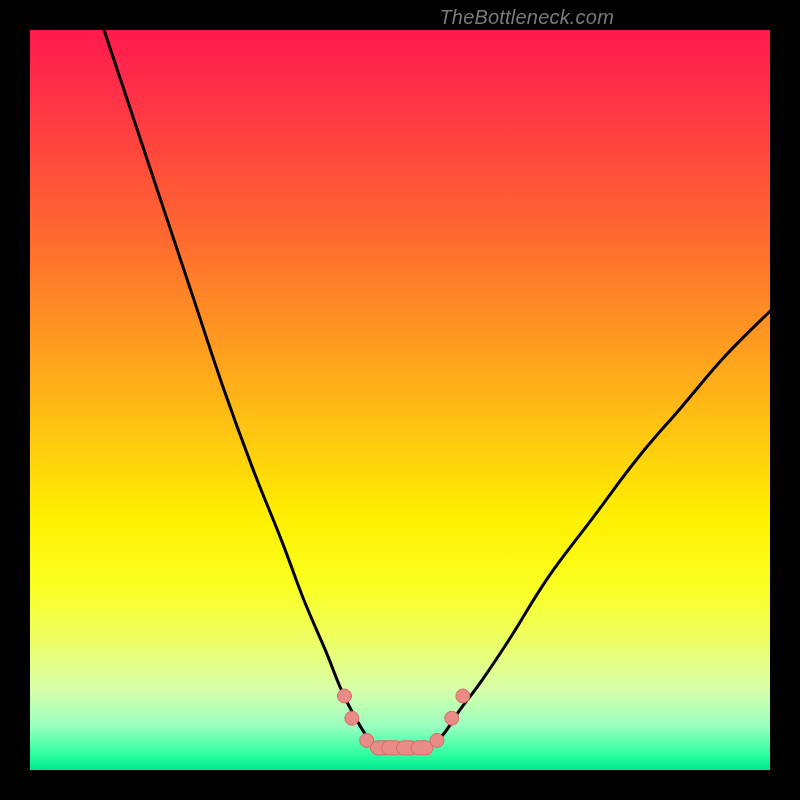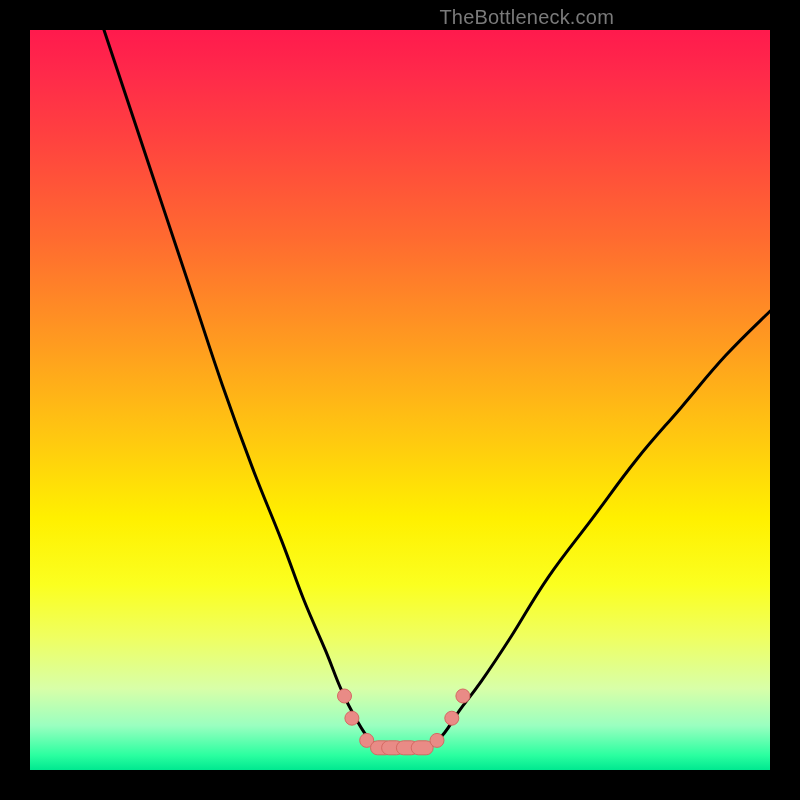--- a/index.html
+++ b/index.html
@@ -9,20 +9,21 @@
     height: 800px;
     background: #000;
     overflow: hidden;
     font-family: Arial, Helvetica, sans-serif;
   }
   #frame {
     position: relative;
     width: 644px;
     height: 800px;
     background: #000;
+    font-style: italic;
   }
   #plot-area {
     position: absolute;
     left: 30px;
     top: 30px;
     width: 740px;
     height: 740px;
     background: linear-gradient(to bottom,
       #ff1a4d 0%,
       #ff2a4a 6%,

